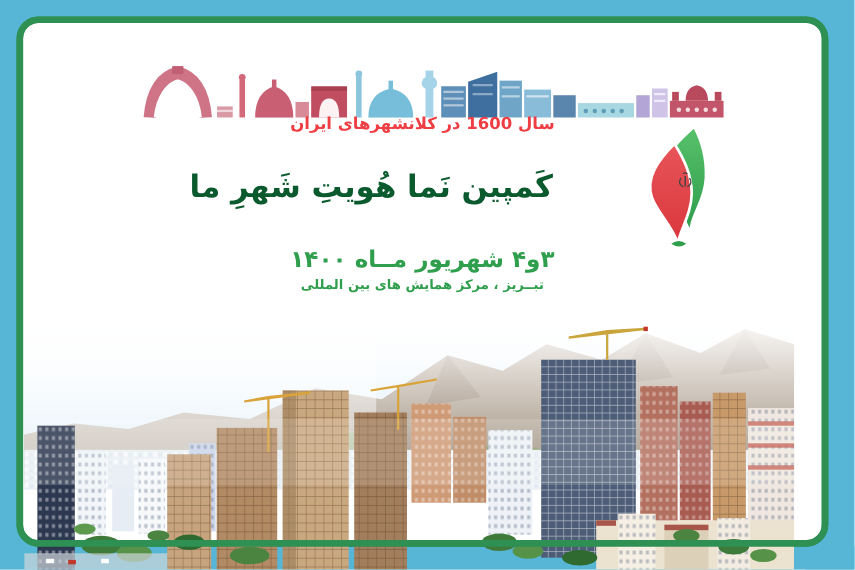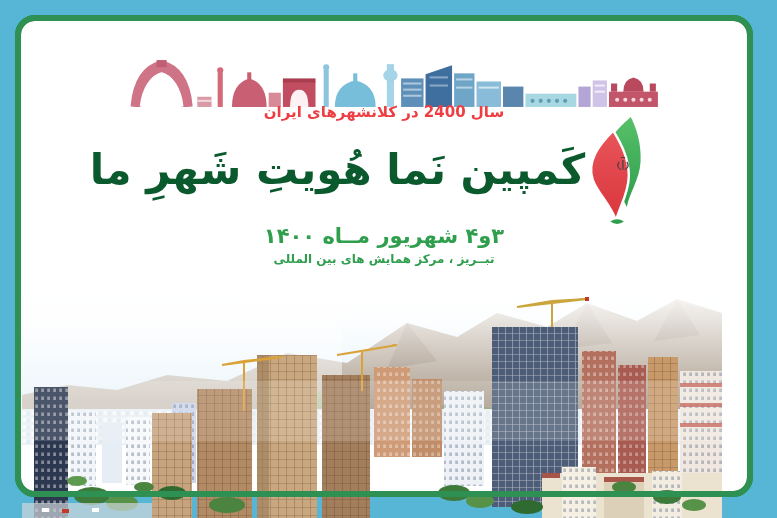--- a/index.html
+++ b/index.html
@@ -29,21 +29,21 @@
   .content { position:absolute; left:0; top:0; width:777px; height:518px; z-index:5; }
   .skyline { position:absolute; left:128px; top:56px; width:530px; height:50px; }
   .year-label {
     position:absolute; left:15px; top:103px; width:738px;
     text-align:center; direction:rtl;
     color:#ee3e43; font-size:15px; font-weight:bold;
   }
   .title {
     position:absolute; left:85px; top:122px; width:505px; height:95px;
     display:flex; align-items:center; justify-content:center;
-    direction:rtl; color:#0b5a2e; font-size:42px; font-weight:bold;
+    direction:rtl; color:#0b5a2e; font-size:28px; font-weight:bold;
     white-space:nowrap;
   }
   .logo { position:absolute; left:577px; top:117px; width:88px; height:112px; }
   .event-date {
     position:absolute; left:15px; top:224px; width:738px;
     text-align:center; direction:rtl;
     color:#2f9e4d; font-size:21px; font-weight:bold;
   }
   .event-venue {
     position:absolute; left:15px; top:252px; width:738px;
@@ -245,21 +245,21 @@
         <rect x="474" y="27" width="6" height="8" fill="#b94a5e"></rect>
         <rect x="512" y="27" width="6" height="8" fill="#b94a5e"></rect>
         <circle cx="480" cy="43" r="2" fill="#f3dadf"></circle>
         <circle cx="488" cy="43" r="2" fill="#f3dadf"></circle>
         <circle cx="496" cy="43" r="2" fill="#f3dadf"></circle>
         <circle cx="504" cy="43" r="2" fill="#f3dadf"></circle>
         <circle cx="512" cy="43" r="2" fill="#f3dadf"></circle>
       </svg>
     </div>
 
-    <div class="year-label">سال 2400 در کلانشهرهای ایران</div>
+    <div class="year-label">سال 1600 در کلانشهرهای ایران</div>
 
     <div class="title">کَمپین نَما هُویتِ شَهرِ ما</div>
 
     <div class="logo">
       <svg viewBox="0 0 90 112">
         <defs>
           <linearGradient id="gG" x1="0" y1="0" x2="0" y2="1">
             <stop offset="0" stop-color="#57c06a"></stop>
             <stop offset="1" stop-color="#2f9e4d"></stop>
           </linearGradient>

